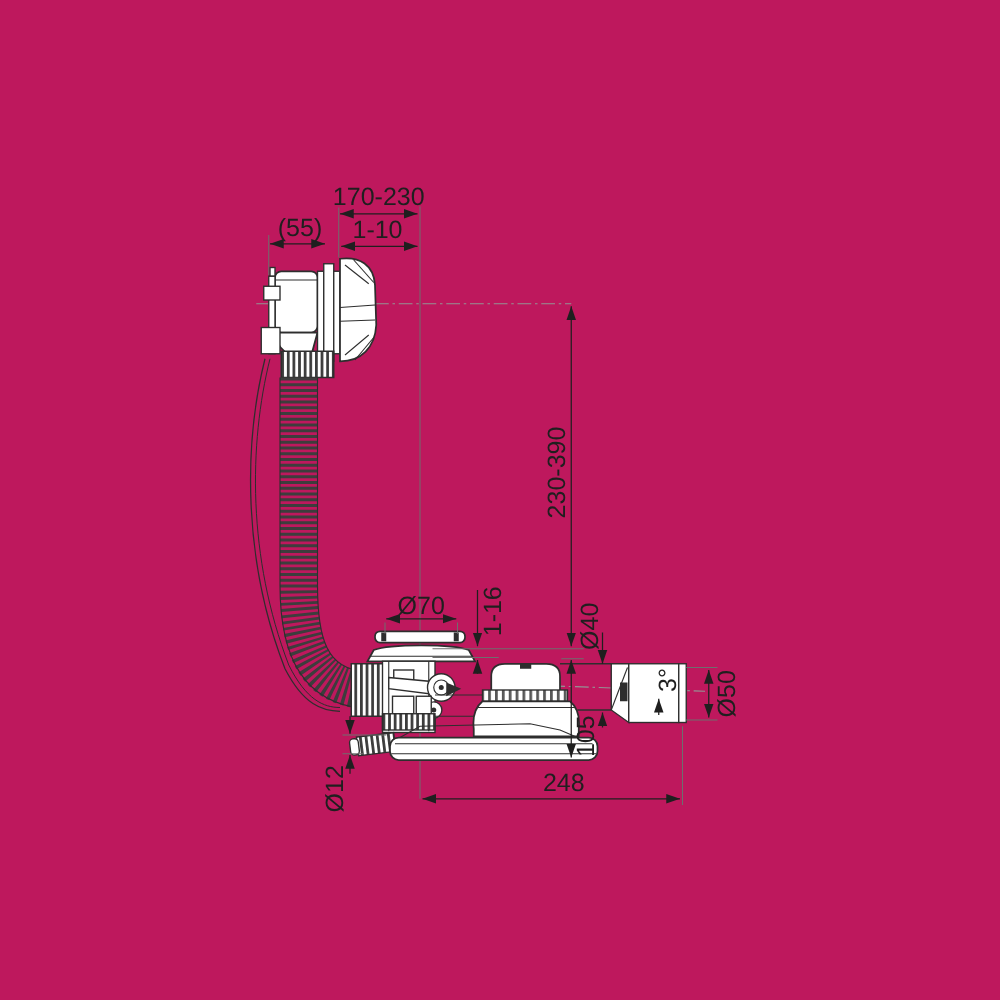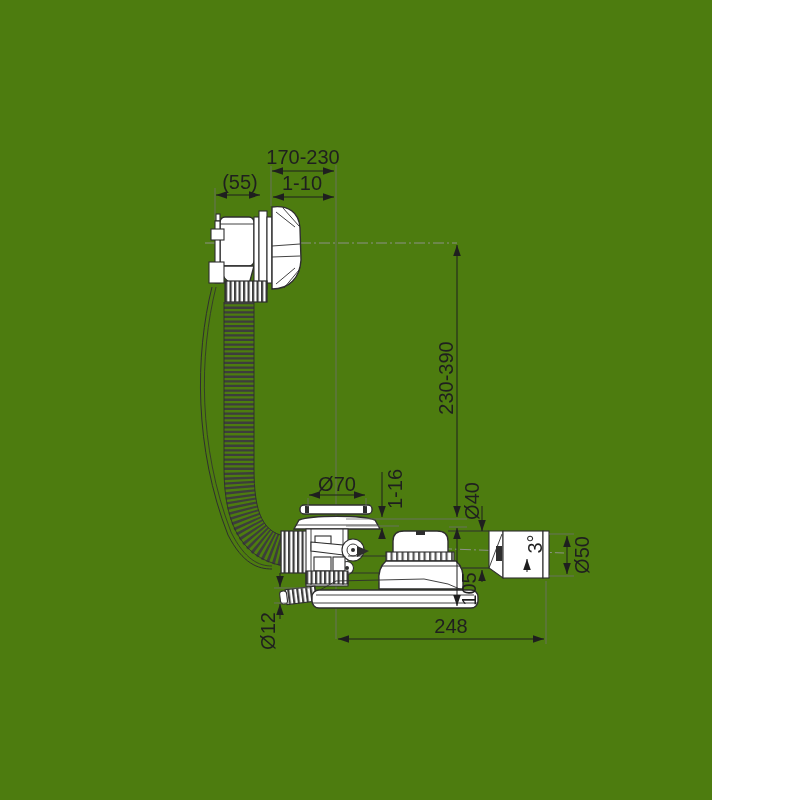--- a/index.html
+++ b/index.html
@@ -1,16 +1,16 @@
 <!DOCTYPE html>
 <html><head>
 <meta charset="utf-8">
 <style>
   html,body{margin:0;padding:0;background:#ffffff;}
-  .page{width:712px;height:800px;background:#4d7c0f;position:relative;overflow:hidden;
+  .page{width:800px;height:800px;background:#be185d;position:relative;overflow:hidden;
         font-family:"Liberation Sans", sans-serif;}
   svg{display:block}
   text{font-family:"Liberation Sans", sans-serif;font-size:20px;fill:#1f1f1f;}
   .outline{fill:#ffffff;stroke:#2e2e2e;stroke-width:1.4;}
   .outline2{fill:#ffffff;stroke:#2e2e2e;stroke-width:1.1;}
   .detail{fill:none;stroke:#2e2e2e;stroke-width:0.9;}
   .dark{fill:#2e2e2e;stroke:none;}
   .dim{stroke:#1f1f1f;stroke-width:1;fill:none;}
   .ext{stroke:#6e6e6e;stroke-width:0.8;fill:none;}
   .cl{stroke:#949494;stroke-width:0.9;fill:none;stroke-dasharray:11 3 2 3;}

